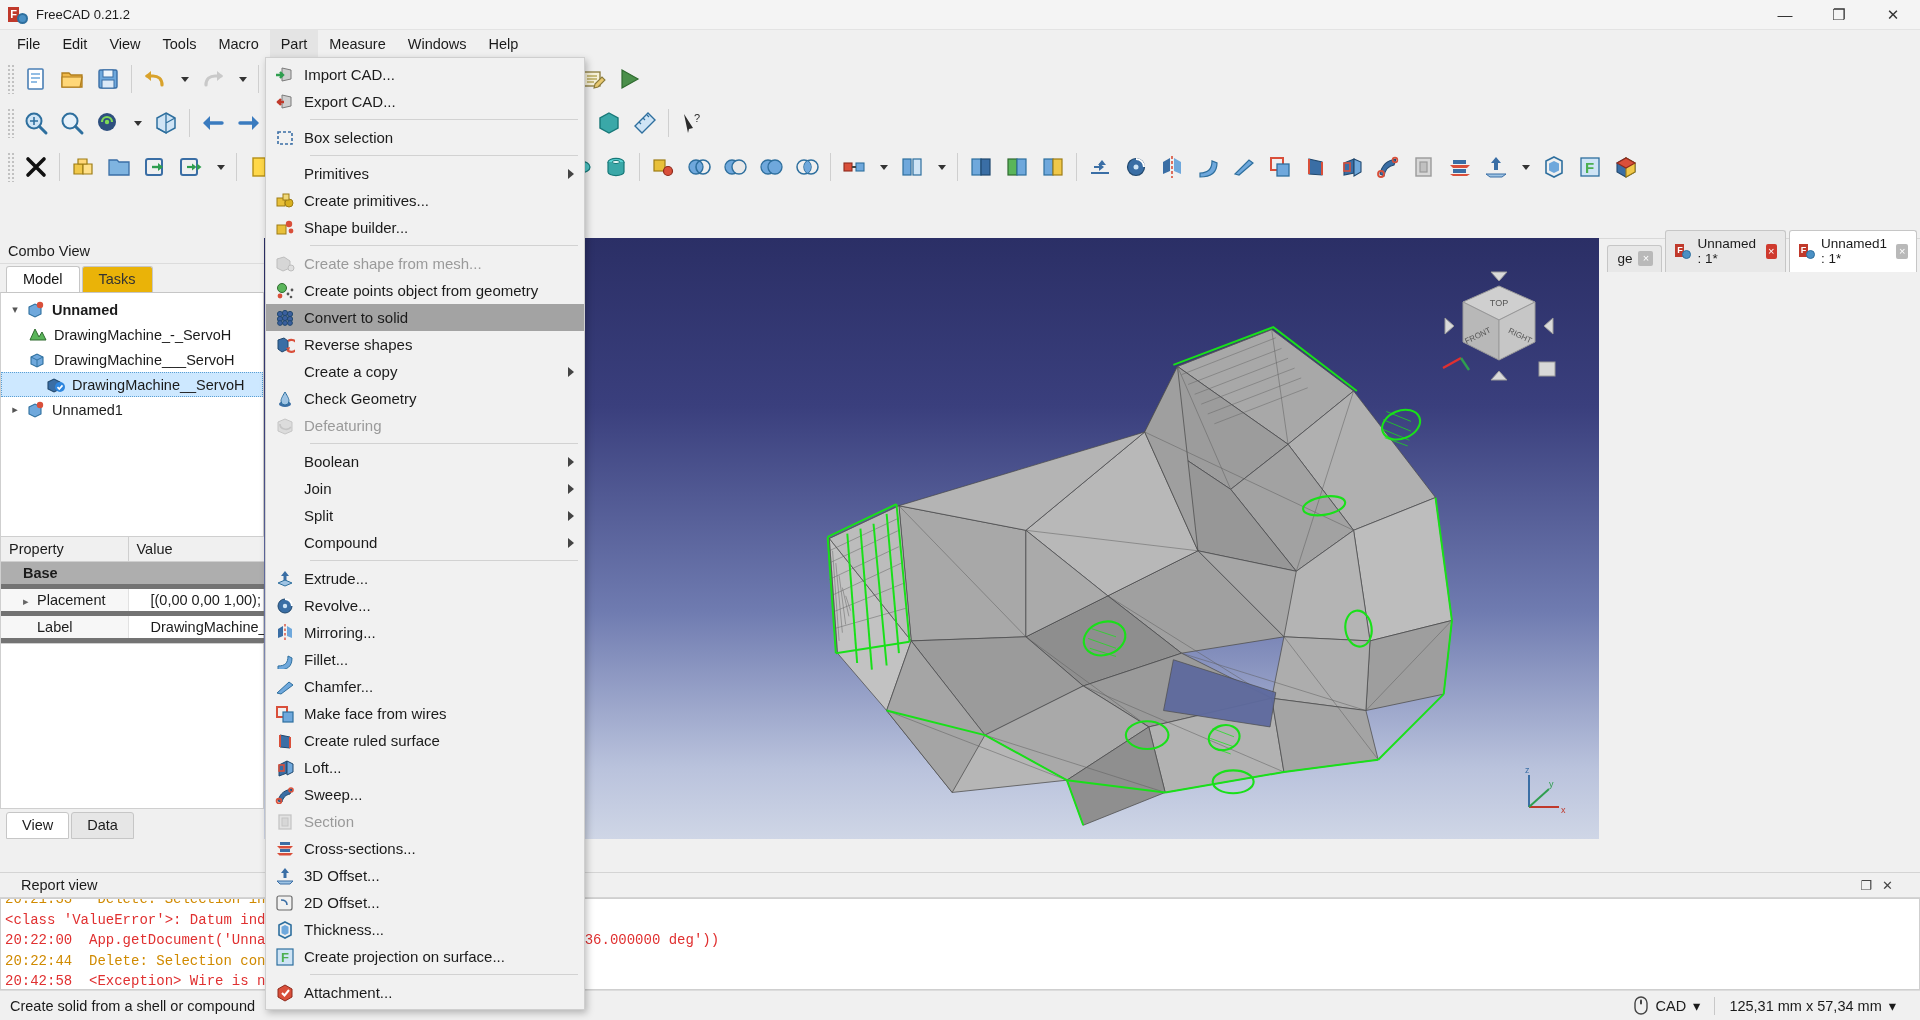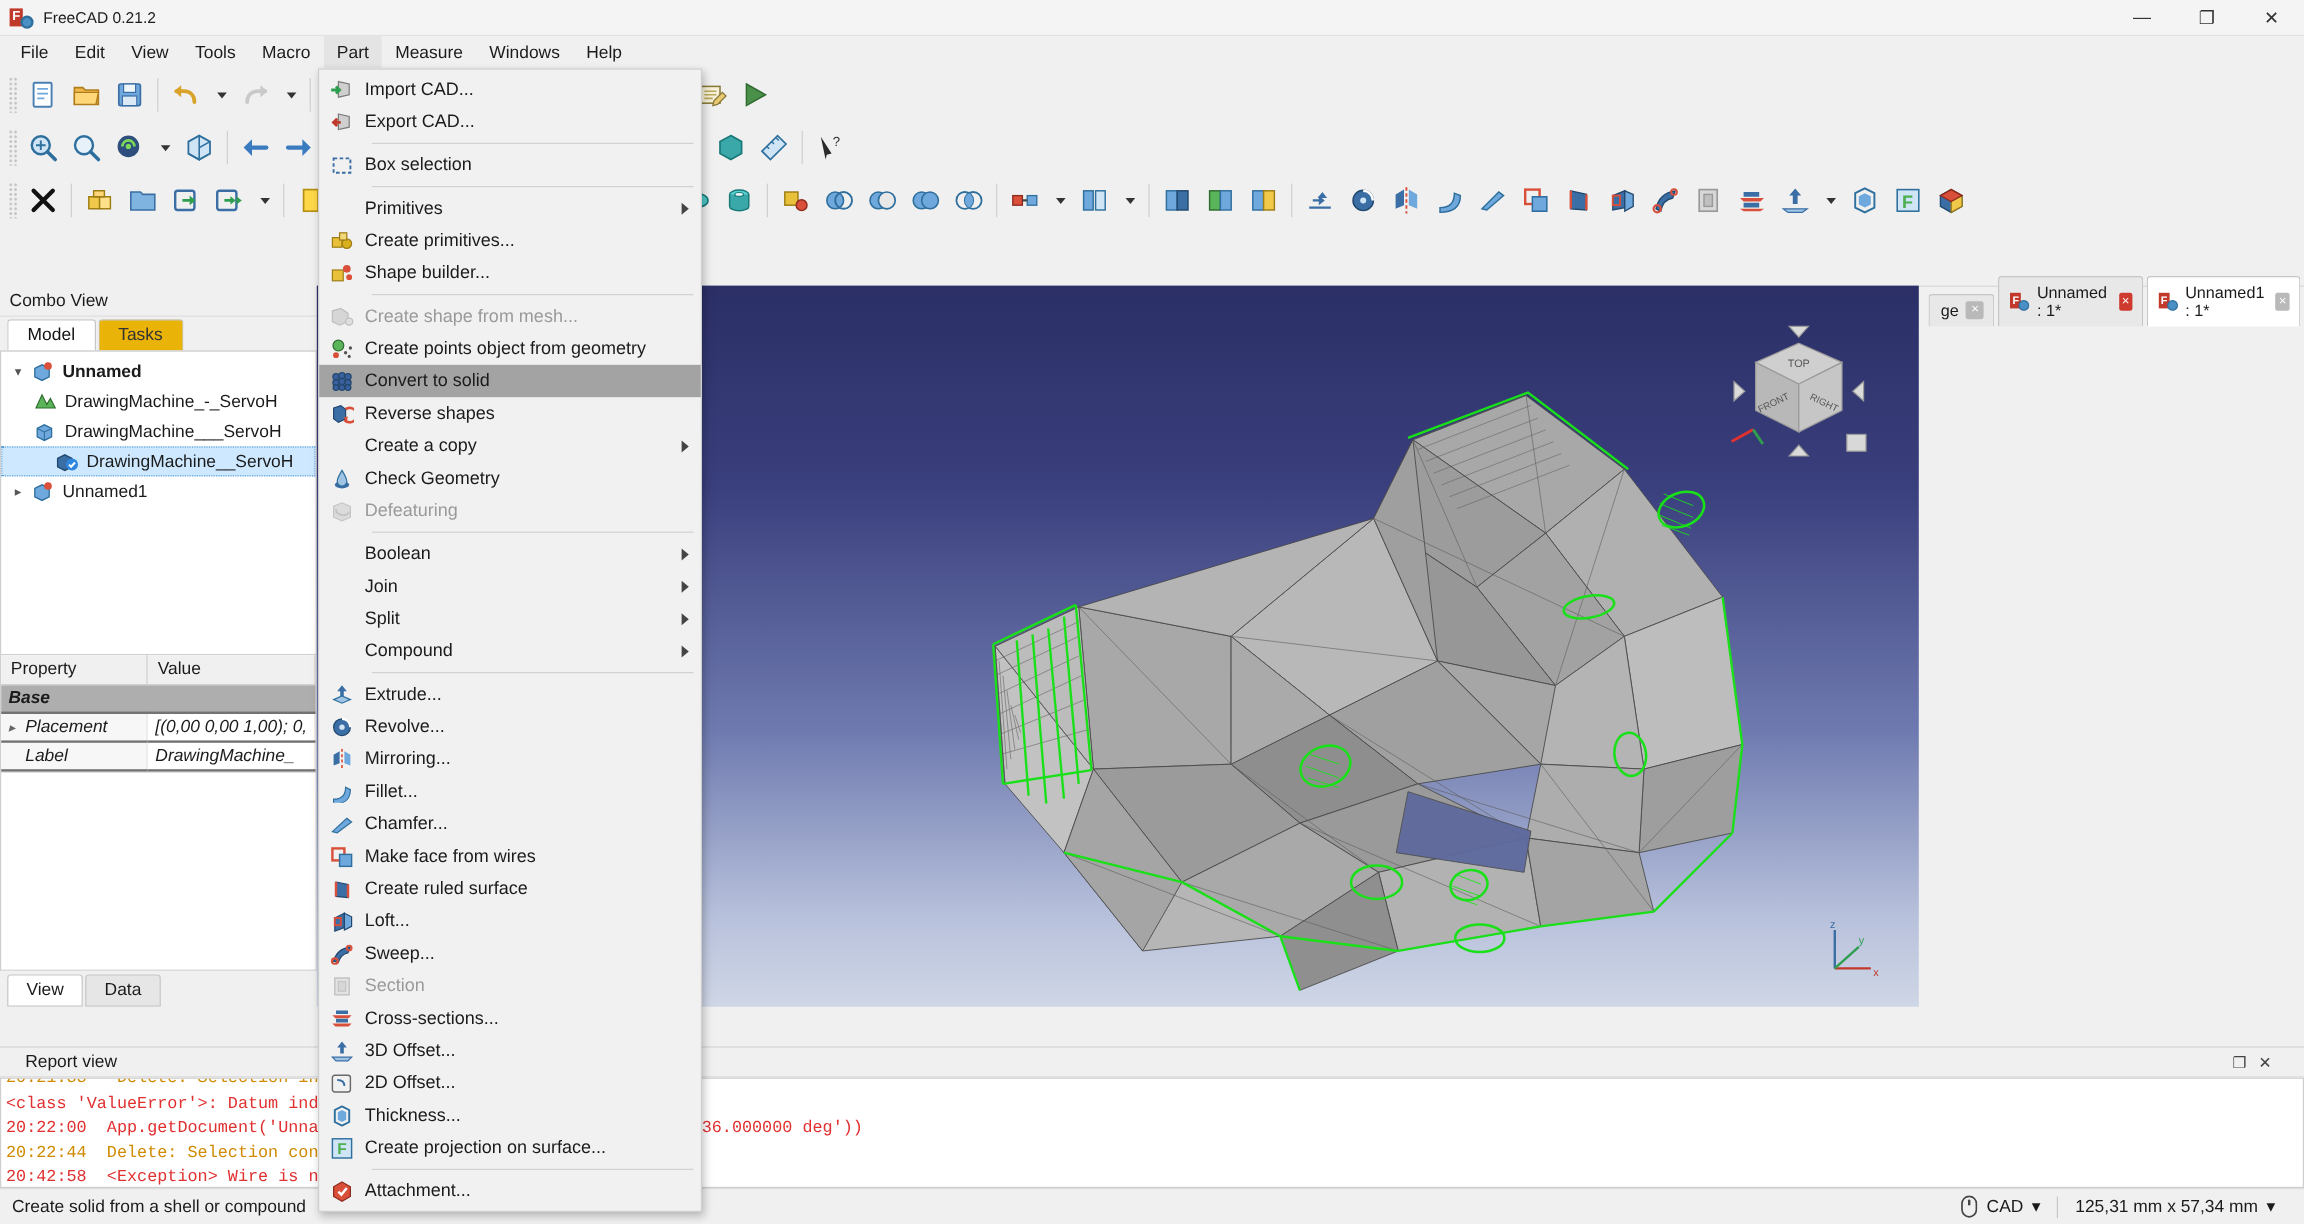--- a/index.html
+++ b/index.html
@@ -70,22 +70,22 @@
   .ticon { width:22px; height:18px; margin-right:5px; flex:0 0 22px; }
   .tlabel { overflow:hidden; text-overflow:clip; }
   .tlabel.bold { font-weight:bold; }
   .indent1 { padding-left:26px; }
 
   
   .propwrap { flex:0 0 auto; background:#fff; border:1px solid #cfcfcf; border-top:none; }
   .ptable { width:100%; border-collapse:collapse; font-size:14.5px; }
   .ptable th { text-align:left; font-weight:normal; background:#f0f0f0; border-bottom:1px solid #cfcfcf;
                border-right:1px solid #cfcfcf; padding:4px 8px; }
-  .ptable td { padding:3px 6px; border-right:1px solid #e2e2e2; border-bottom:2px solid #737373;
-               white-space:nowrap; overflow:hidden;font-style:italic; }
+  .ptable td { padding:3px 22px; border-right:1px solid #e2e2e2; border-bottom:5px solid #737373;
+               white-space:nowrap; overflow:hidden; }
   .ptable tr.group td { background:#aeaeae; font-weight:bold; color:#1b1b1b; border-right:none; }
   .ptable td.pname { width:128px; background:#f7f7f7; }
   .pexp { color:#666; font-size:11px; display:inline-block; width:14px; }
   .propblank { background:#fff; height:165px; border:1px solid #cfcfcf; border-top:none; }
   .viewdata { height:30px; display:flex; align-items:flex-end; padding-left:6px; background:#f0f0f0; }
   .vdtab { padding:4px 15px 5px; font-size:14.5px; border:1px solid #c6c6c6;
            background:#e6e6e6; margin-right:2px; border-radius:3px 3px 0 0; }
   .vdtab.active { background:#fff; }
 
   

